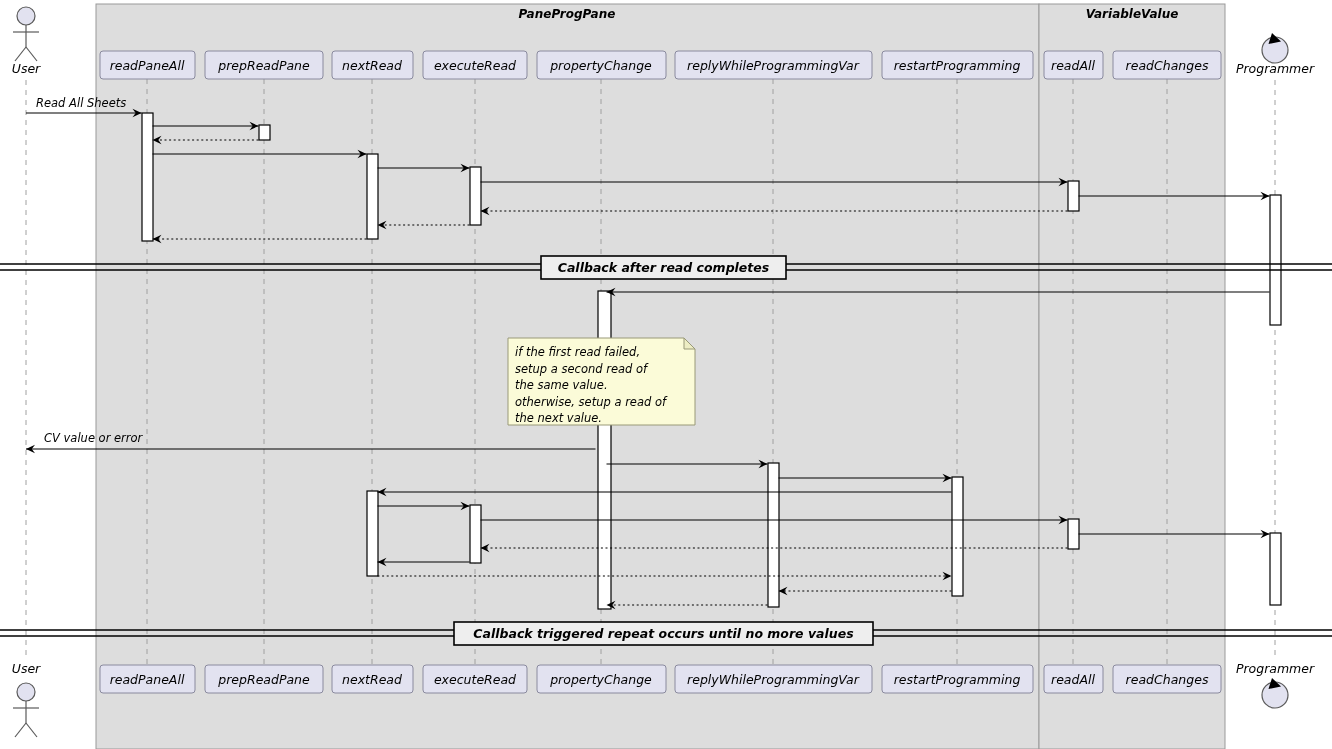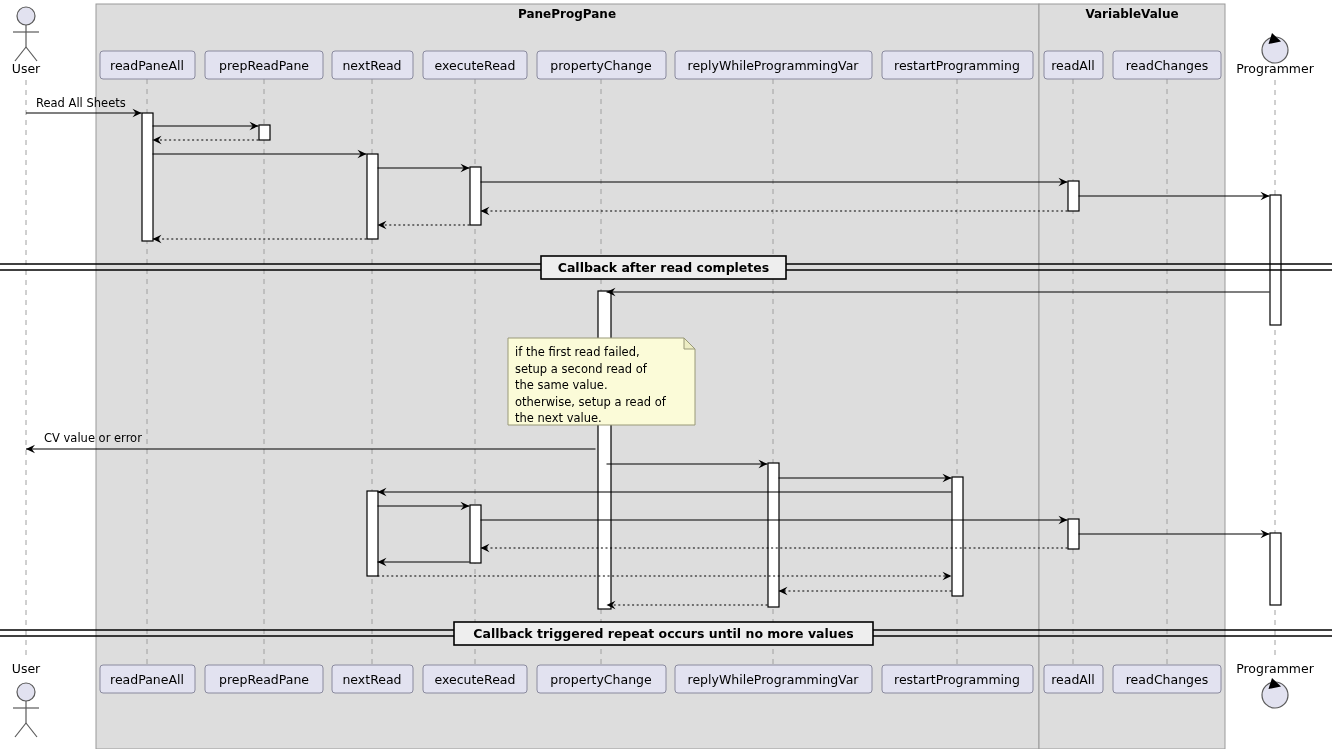--- a/index.html
+++ b/index.html
@@ -9,20 +9,21 @@
   }
   body {
     font-family: "DejaVu Sans", "Liberation Sans", sans-serif;
   }
   #diagram-root {
     position: relative;
     width: 1332px;
     height: 749px;
     overflow: hidden;
     background: #ffffff;
+    font-style: italic;
   }
   #uml-svg {
     position: absolute;
     left: 0;
     top: 0;
   }
   .lifeline-dash {
     stroke: #A0A0A0;
     stroke-width: 1;
     stroke-dasharray: 5,5;

